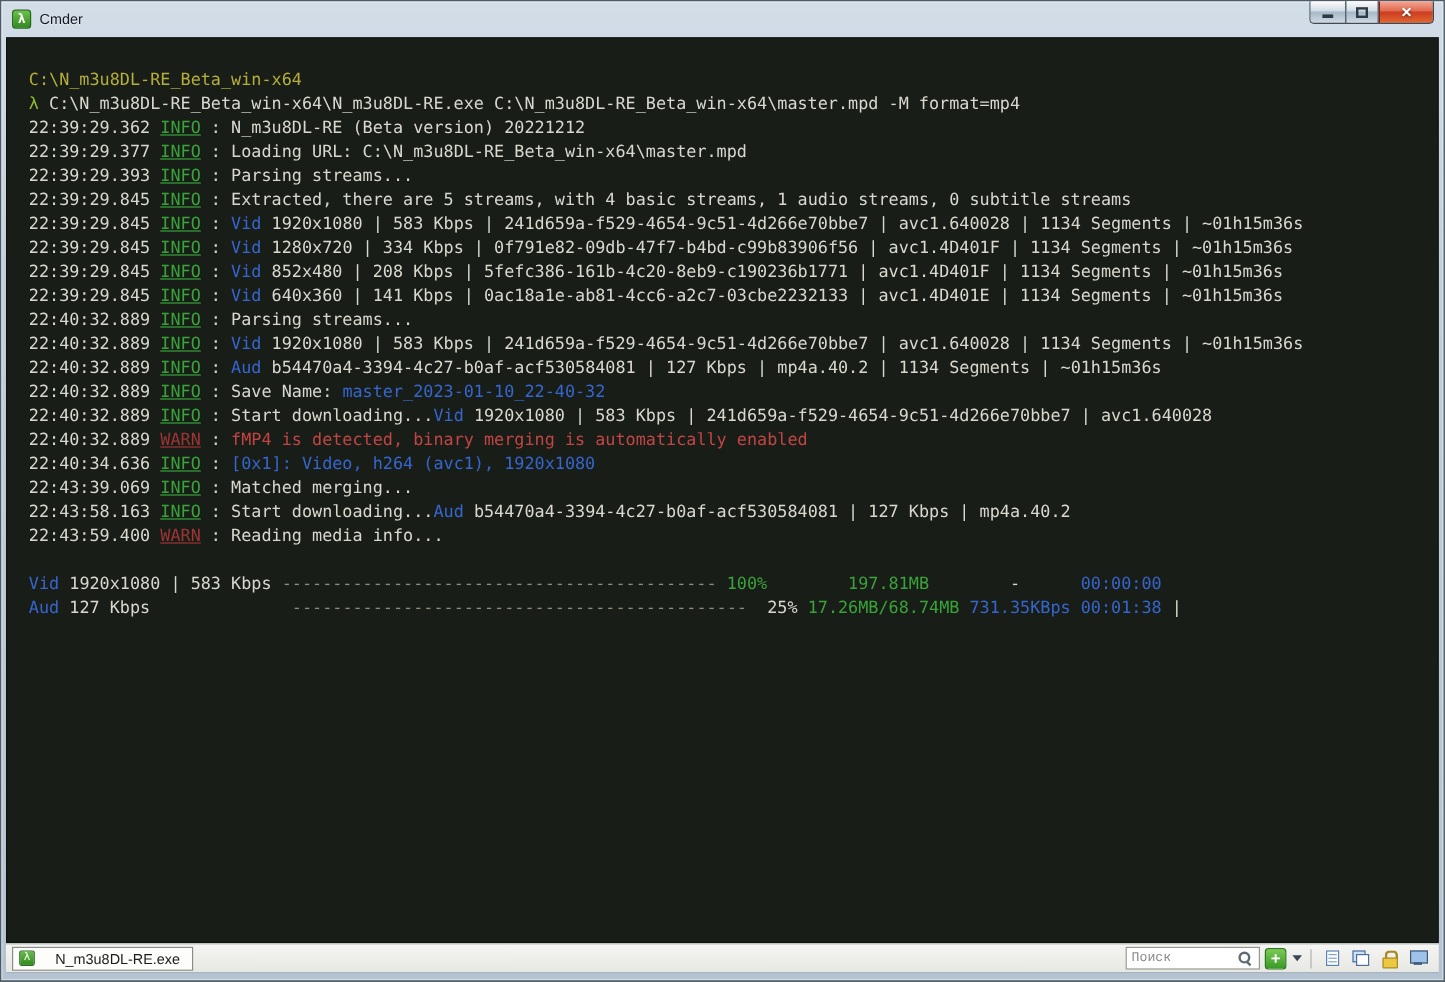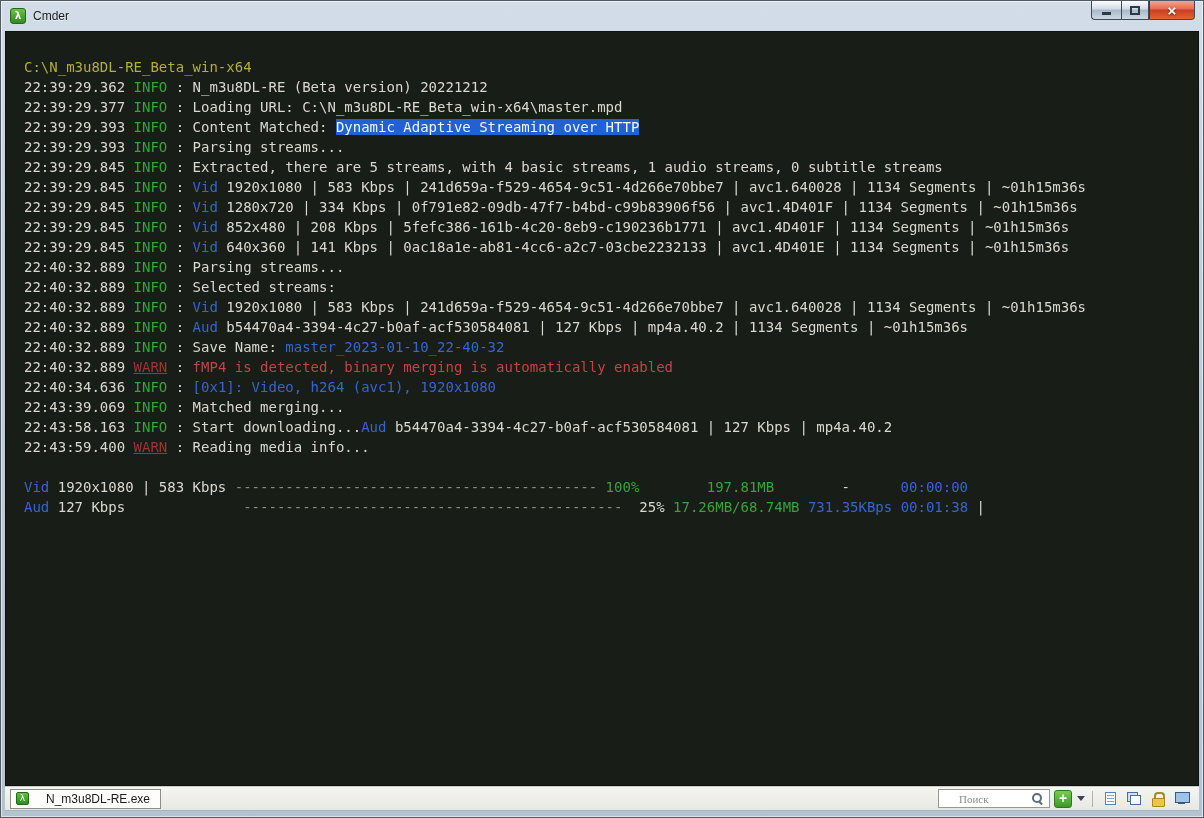--- a/index.html
+++ b/index.html
@@ -46,21 +46,21 @@
   .terminal {
     position:absolute; top:30px; left:4px; right:4px; bottom:31px;
     background:var(--term_bg,#191d17);
     border:1px solid rgba(0,0,0,.4);
     padding:25px 6px 0 18px; overflow:hidden; cursor:text;
   }
   .line { font-family:"DejaVu Sans Mono","Liberation Mono",monospace; font-size:14px; line-height:20px; white-space:pre; }
   .c-fg        { color:var(--fg); }
   .c-yellow    { color:var(--yellow); }
   .c-lambda    { color:var(--lambda); }
-  .c-info      { color:var(--info); }
+  .c-info      { color:var(--info); text-decoration:underline; }
   .c-warn      { color:var(--warn); text-decoration:underline;text-align:center; }
   .c-blue      { color:var(--blue); }
   .c-red       { color:var(--red); }
   .c-green     { color:var(--green); }
   .c-dash      { color:var(--dash); }
   .c-highlight { color:var(--hl_fg); background:var(--hl_bg); }
   
   .taskbar {
     position:absolute; left:4px; right:4px; bottom:6px; height:25px;
     background:linear-gradient(180deg,#f5f5f3,#e7e7e3);
@@ -74,22 +74,22 @@
   .tab-icon {
     width:13px; height:13px; border-radius:2px; flex:0 0 auto;
     background:linear-gradient(180deg,#67bd45,#2f8a1f); border:1px solid #256a17;
     color:#fff; font-size:9px; line-height:11px; text-align:center;
     font-family:"DejaVu Sans Mono",monospace;
   }
   .tab-label { font-size:12px; color:#1b1b1b; white-space:nowrap;margin-left:12px; }
   .tb-right { margin-left:auto; display:flex; align-items:center; gap:4px; padding-right:7px; }
   .searchbox { position:relative; width:112px; height:19px; background:#fff; border:1px solid #98989২px; border:1px solid #98988f; display:flex; align-items:center; }
   .search-input {
-    border:none; outline:none; width:92px; height:15px; font-size:11px; padding-left:20px;
-    font-family:Liberation Serif, serif; color:#222; background:transparent;
+    border:none; outline:none; width:92px; height:15px; font-size:11px; padding-left:4px;
+    font-family:Liberation Mono, monospace; color:#222; background:transparent;
   }
   .search-input::placeholder { color:#8a8a85; }
   .mag { position:relative; width:13px; height:13px; display:inline-block; cursor:pointer; }
   .mag::before { content:""; position:absolute; left:1px; top:1px; width:6px; height:6px; border:2px solid #5f6b76; border-radius:50%; }
   .mag::after  { content:""; position:absolute; left:9px; top:9px; width:4px; height:2px; background:#5f6b76; transform:rotate(45deg); transform-origin:0 0; }
   .plusbtn {
     width:18px; height:18px; border-radius:3px; cursor:pointer;
     background:linear-gradient(180deg,#7bca55,#3a9a27); border:1px solid #2d7a1d;
     color:#fff; font-weight:bold; font-size:14px; line-height:15px; text-align:center;
   }
@@ -130,34 +130,34 @@
           <span class="g-max"></span>
         </div>
       <div class="wbtn close">
           <span class="g-close">×</span>
         </div>
     </div>
   </div>
 
   <div class="terminal">
       <div class="line"><span class="c-yellow">C:\N_m3u8DL-RE_Beta_win-x64</span></div>
+      <div class="line"><span class="c-lambda">λ </span><span class="c-fg">C:\N_m3u8DL-RE_Beta_win-x64\N_m3u8DL-RE.exe C:\N_m3u8DL-RE_Beta_win-x64\master.mpd -M format=mp4</span></div>
       <div class="line"><span class="c-fg">22:39:29.362 </span><span class="c-info">INFO</span><span class="c-fg"> : </span><span class="c-fg">N_m3u8DL-RE (Beta version) 20221212</span></div>
       <div class="line"><span class="c-fg">22:39:29.377 </span><span class="c-info">INFO</span><span class="c-fg"> : </span><span class="c-fg">Loading URL: C:\N_m3u8DL-RE_Beta_win-x64\master.mpd</span></div>
-      <div class="line"><span class="c-fg">22:39:29.393 </span><span class="c-info">INFO</span><span class="c-fg"> : </span><span class="c-fg">Content Matched: </span><span class="c-highlight">Dynamic Adaptive Streaming over HTTP</span></div>
       <div class="line"><span class="c-fg">22:39:29.393 </span><span class="c-info">INFO</span><span class="c-fg"> : </span><span class="c-fg">Parsing streams...</span></div>
       <div class="line"><span class="c-fg">22:39:29.845 </span><span class="c-info">INFO</span><span class="c-fg"> : </span><span class="c-fg">Extracted, there are 5 streams, with 4 basic streams, 1 audio streams, 0 subtitle streams</span></div>
       <div class="line"><span class="c-fg">22:39:29.845 </span><span class="c-info">INFO</span><span class="c-fg"> : </span><span class="c-blue">Vid</span><span class="c-fg"> 1920x1080 | 583 Kbps | 241d659a-f529-4654-9c51-4d266e70bbe7 | avc1.640028 | 1134 Segments | ~01h15m36s</span></div>
       <div class="line"><span class="c-fg">22:39:29.845 </span><span class="c-info">INFO</span><span class="c-fg"> : </span><span class="c-blue">Vid</span><span class="c-fg"> 1280x720 | 334 Kbps | 0f791e82-09db-47f7-b4bd-c99b83906f56 | avc1.4D401F | 1134 Segments | ~01h15m36s</span></div>
       <div class="line"><span class="c-fg">22:39:29.845 </span><span class="c-info">INFO</span><span class="c-fg"> : </span><span class="c-blue">Vid</span><span class="c-fg"> 852x480 | 208 Kbps | 5fefc386-161b-4c20-8eb9-c190236b1771 | avc1.4D401F | 1134 Segments | ~01h15m36s</span></div>
       <div class="line"><span class="c-fg">22:39:29.845 </span><span class="c-info">INFO</span><span class="c-fg"> : </span><span class="c-blue">Vid</span><span class="c-fg"> 640x360 | 141 Kbps | 0ac18a1e-ab81-4cc6-a2c7-03cbe2232133 | avc1.4D401E | 1134 Segments | ~01h15m36s</span></div>
       <div class="line"><span class="c-fg">22:40:32.889 </span><span class="c-info">INFO</span><span class="c-fg"> : </span><span class="c-fg">Parsing streams...</span></div>
-      <div class="line"><span class="c-fg">22:40:32.889 </span><span class="c-info">INFO</span><span class="c-fg"> : </span><span class="c-fg">Selected streams:</span></div>
       <div class="line"><span class="c-fg">22:40:32.889 </span><span class="c-info">INFO</span><span class="c-fg"> : </span><span class="c-blue">Vid</span><span class="c-fg"> 1920x1080 | 583 Kbps | 241d659a-f529-4654-9c51-4d266e70bbe7 | avc1.640028 | 1134 Segments | ~01h15m36s</span></div>
       <div class="line"><span class="c-fg">22:40:32.889 </span><span class="c-info">INFO</span><span class="c-fg"> : </span><span class="c-blue">Aud</span><span class="c-fg"> b54470a4-3394-4c27-b0af-acf530584081 | 127 Kbps | mp4a.40.2 | 1134 Segments | ~01h15m36s</span></div>
       <div class="line"><span class="c-fg">22:40:32.889 </span><span class="c-info">INFO</span><span class="c-fg"> : </span><span class="c-fg">Save Name: </span><span class="c-blue">master_2023-01-10_22-40-32</span></div>
+      <div class="line"><span class="c-fg">22:40:32.889 </span><span class="c-info">INFO</span><span class="c-fg"> : </span><span class="c-fg">Start downloading...</span><span class="c-blue">Vid</span><span class="c-fg"> 1920x1080 | 583 Kbps | 241d659a-f529-4654-9c51-4d266e70bbe7 | avc1.640028</span></div>
       <div class="line"><span class="c-fg">22:40:32.889 </span><span class="c-warn">WARN</span><span class="c-fg"> : </span><span class="c-red">fMP4 is detected, binary merging is automatically enabled</span></div>
       <div class="line"><span class="c-fg">22:40:34.636 </span><span class="c-info">INFO</span><span class="c-fg"> : </span><span class="c-blue">[0x1]: Video, h264 (avc1), 1920x1080</span></div>
       <div class="line"><span class="c-fg">22:43:39.069 </span><span class="c-info">INFO</span><span class="c-fg"> : </span><span class="c-fg">Matched merging...</span></div>
       <div class="line"><span class="c-fg">22:43:58.163 </span><span class="c-info">INFO</span><span class="c-fg"> : </span><span class="c-fg">Start downloading...</span><span class="c-blue">Aud</span><span class="c-fg"> b54470a4-3394-4c27-b0af-acf530584081 | 127 Kbps | mp4a.40.2</span></div>
       <div class="line"><span class="c-fg">22:43:59.400 </span><span class="c-warn">WARN</span><span class="c-fg"> : </span><span class="c-fg">Reading media info...</span></div>
       <div class="line"><span class="c-fg">&nbsp;</span></div>
       <div class="line"><span class="c-blue">Vid</span><span class="c-fg"> 1920x1080 | 583 Kbps </span><span class="c-dash">-------------------------------------------</span><span class="c-green"> 100%</span><span class="c-green">        197.81MB</span><span class="c-fg">        -</span><span class="c-blue">      00:00:00</span></div>
       <div class="line"><span class="c-blue">Aud</span><span class="c-fg"> 127 Kbps              </span><span class="c-dash">---------------------------------------------</span><span class="c-fg">  25%</span><span class="c-green"> 17.26MB/68.74MB</span><span class="c-blue"> 731.35KBps</span><span class="c-blue"> 00:01:38</span><span class="c-fg"> |</span></div>
     </div>
 

